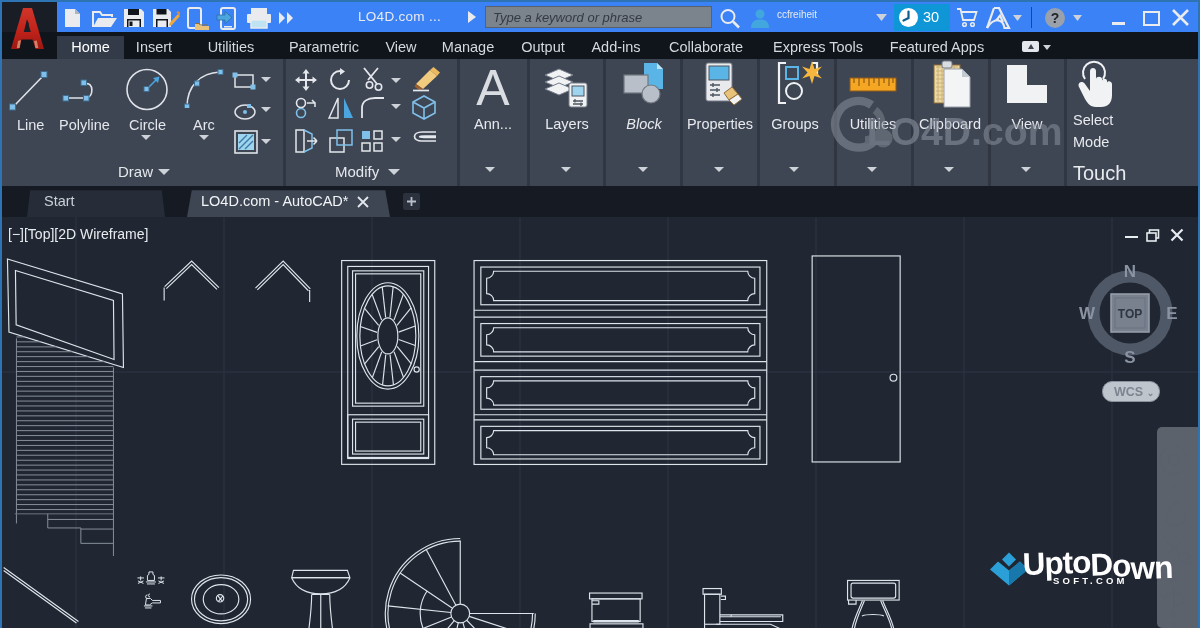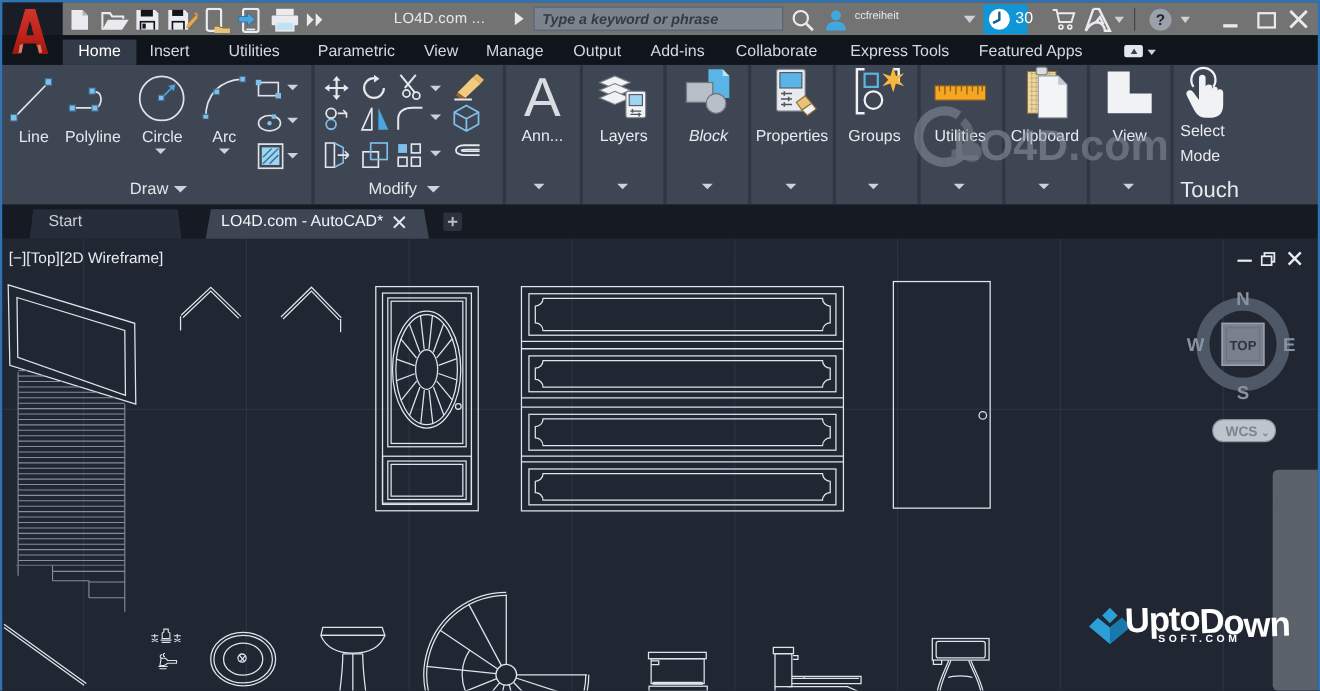--- a/index.html
+++ b/index.html
@@ -2,21 +2,21 @@
 <html><head>
 <meta charset="utf-8">
 <style>
   html,body{margin:0;padding:0;}
   body{width:1200px;height:628px;overflow:hidden;font-family:"Liberation Sans",sans-serif;background:#212732;position:relative;}
   .abs{position:absolute;}
   #topline{left:0;top:0;width:1200px;height:2px;background:#2e74b5;z-index:50;}
   #leftedge{left:0;top:2px;width:2px;height:626px;background:#2e74b5;z-index:50;}
   #rightedge{left:1198px;top:2px;width:2px;height:626px;background:#2e74b5;z-index:50;}
 
-  #titlebar{left:0;top:2px;width:1200px;height:30px;background:#737373;}
+  #titlebar{left:0;top:2px;width:1200px;height:30px;background:#3b82f6;}
   #tabrow{left:0;top:32px;width:1200px;height:27px;background:#10141b;}
   .rtab{position:absolute;top:4px;height:23px;line-height:23px;color:#d4d8df;font-size:14.5px;text-align:center;}
   #ribbon{left:0;top:59px;width:1200px;height:127px;background:#3e4553;}
   .psep{position:absolute;top:0;width:3px;height:127px;background:#313742;}
   .plabel{position:absolute;color:#e4e7eb;font-size:14.5px;}
   .bigicon{position:absolute;}
   .biglabel{position:absolute;color:#e8eaee;font-size:14.5px;text-align:center;}
   .pdown{position:absolute;width:0;height:0;border-left:6px solid transparent;border-right:6px solid transparent;border-top:6px solid #cdd2d9;}
   .pdown.sm{border-left-width:5px;border-right-width:5px;border-top-width:5px;}
 
@@ -84,36 +84,36 @@
     <rect x="5" y="13" width="16" height="8" fill="none" stroke="#e9ebee" stroke-width="1.5"></rect>
   </svg>
   <svg class="abs" style="left:278px;top:9px" width="18" height="14" viewBox="0 0 18 14">
     <path d="M1 1 L7 7 L1 13 Z" fill="#e9ebee"></path>
       <path d="M9 1 L15 7 L9 13 Z" fill="#e9ebee"></path>
   </svg>
   <div class="abs" style="left:358px;top:7px;color:#e8eaee;font-size:13.5px;letter-spacing:0.3px;">LO4D.com ...</div>
   <svg class="abs" style="left:467px;top:9px" width="10" height="12" viewBox="0 0 10 12">
       <path d="M1 0 L9 6 L1 12 Z" fill="#e9ebee"></path>
     </svg>
-  <div class="abs" style="left:485px;top:4px;width:227px;height:22px;background:#7b838c;border:1px solid #59616b;box-sizing:border-box;font-weight:bold;">
+  <div class="abs" style="left:485px;top:4px;width:227px;height:22px;background:#7b838c;border:1px solid #59616b;box-sizing:border-box;">
     <div style="margin:3px 0 0 7px;font-size:13px;font-style:italic;color:#343a42;">Type a keyword or phrase</div>
   </div>
   <svg class="abs" style="left:719px;top:6px" width="22" height="21" viewBox="0 0 22 21">
     <circle cx="9" cy="8.5" r="6.5" fill="none" stroke="#e9ebee" stroke-width="2"></circle>
     <path d="M14 13.5 L20 19.5" stroke="#e9ebee" stroke-width="2.5"></path>
   </svg>
   <svg class="abs" style="left:749px;top:6px" width="22" height="20" viewBox="0 0 22 20">
     <circle cx="11" cy="6" r="4.5" fill="#42a7de"></circle>
     <path d="M2 20 C2 13 6.5 11.5 11 11.5 C15.5 11.5 20 13 20 20 Z" fill="#42a7de"></path>
   </svg>
   <div class="abs" style="left:777px;top:7px;color:#e8eaee;font-size:10px;">ccfreiheit</div>
   <svg class="abs" style="left:876px;top:12px" width="11" height="8" viewBox="0 0 11 8">
       <path d="M0 0 L11 0 L5.5 7 Z" fill="#cdd2d9"></path>
     </svg>
-  <div class="abs" style="left:894px;top:2px;width:40px;height:27px;background:#0f96d6;">
+  <div class="abs" style="left:894px;top:2px;width:56px;height:27px;background:#0f96d6;">
     <svg class="abs" style="left:4px;top:3px" width="21" height="21" viewBox="0 0 21 21">
       <circle cx="10.5" cy="10.5" r="9.5" fill="#fff"></circle>
       <path d="M10.5 4.5 L10.5 11 L5.5 13.5" stroke="#0b5f8c" stroke-width="2.2" fill="none" stroke-linecap="round"></path>
     </svg>
     <div class="abs" style="left:29px;top:5px;color:#fff;font-size:14.5px;">30</div>
   </div>
   <svg class="abs" style="left:956px;top:6px" width="23" height="21" viewBox="0 0 23 21">
     <path d="M1 1 L4.5 1 L7 12 L18 12 L20.5 4 L6 4" fill="none" stroke="#e9ebee" stroke-width="1.8"></path>
     <circle cx="8.5" cy="16.5" r="1.8" fill="none" stroke="#e9ebee" stroke-width="1.5"></circle>
     <circle cx="16.5" cy="16.5" r="1.8" fill="none" stroke="#e9ebee" stroke-width="1.5"></circle>

